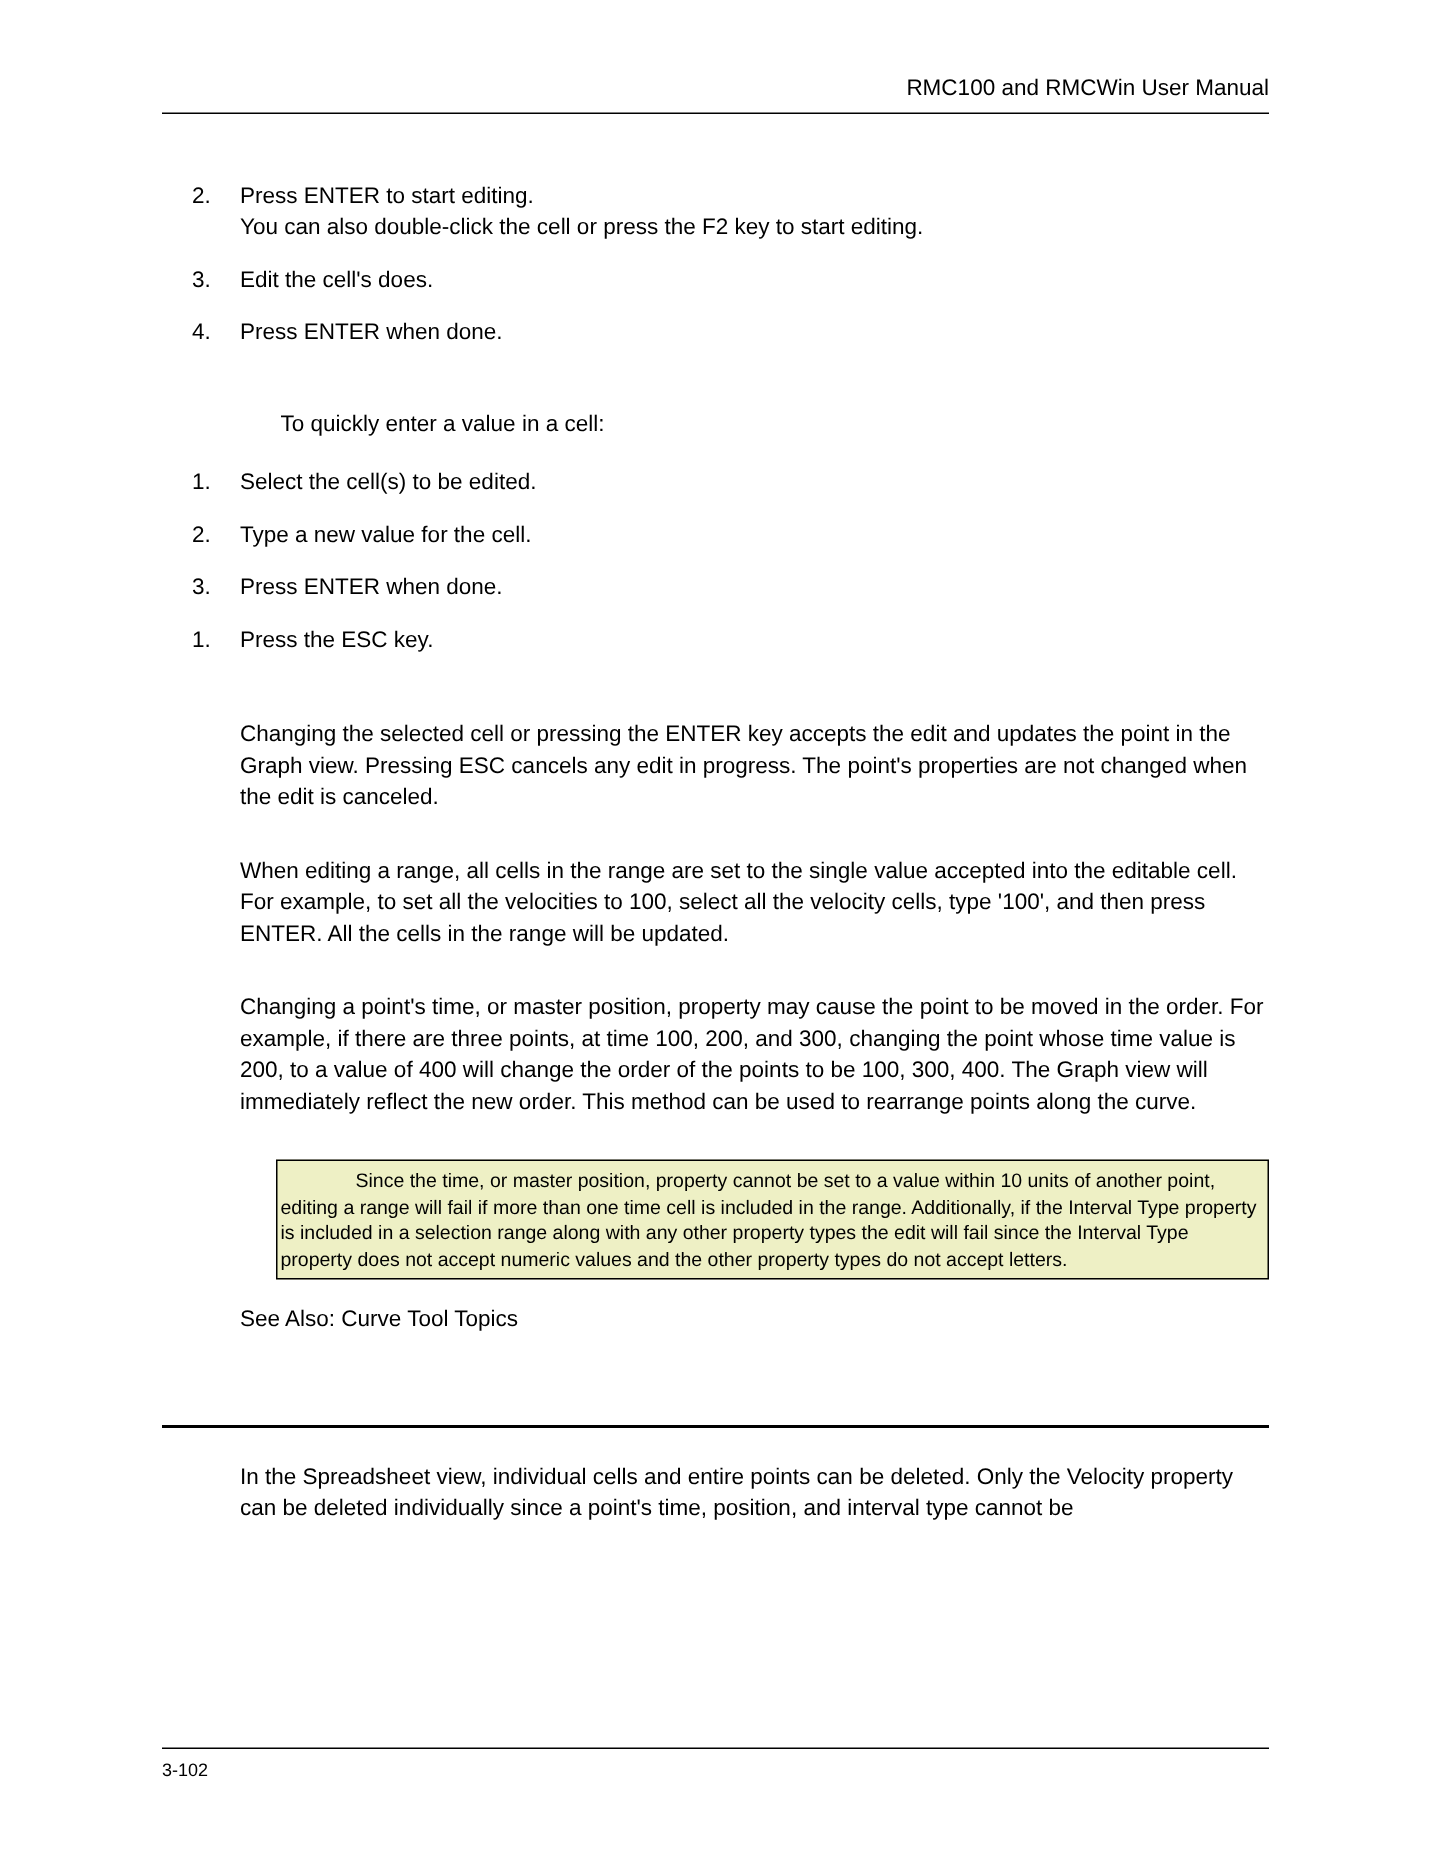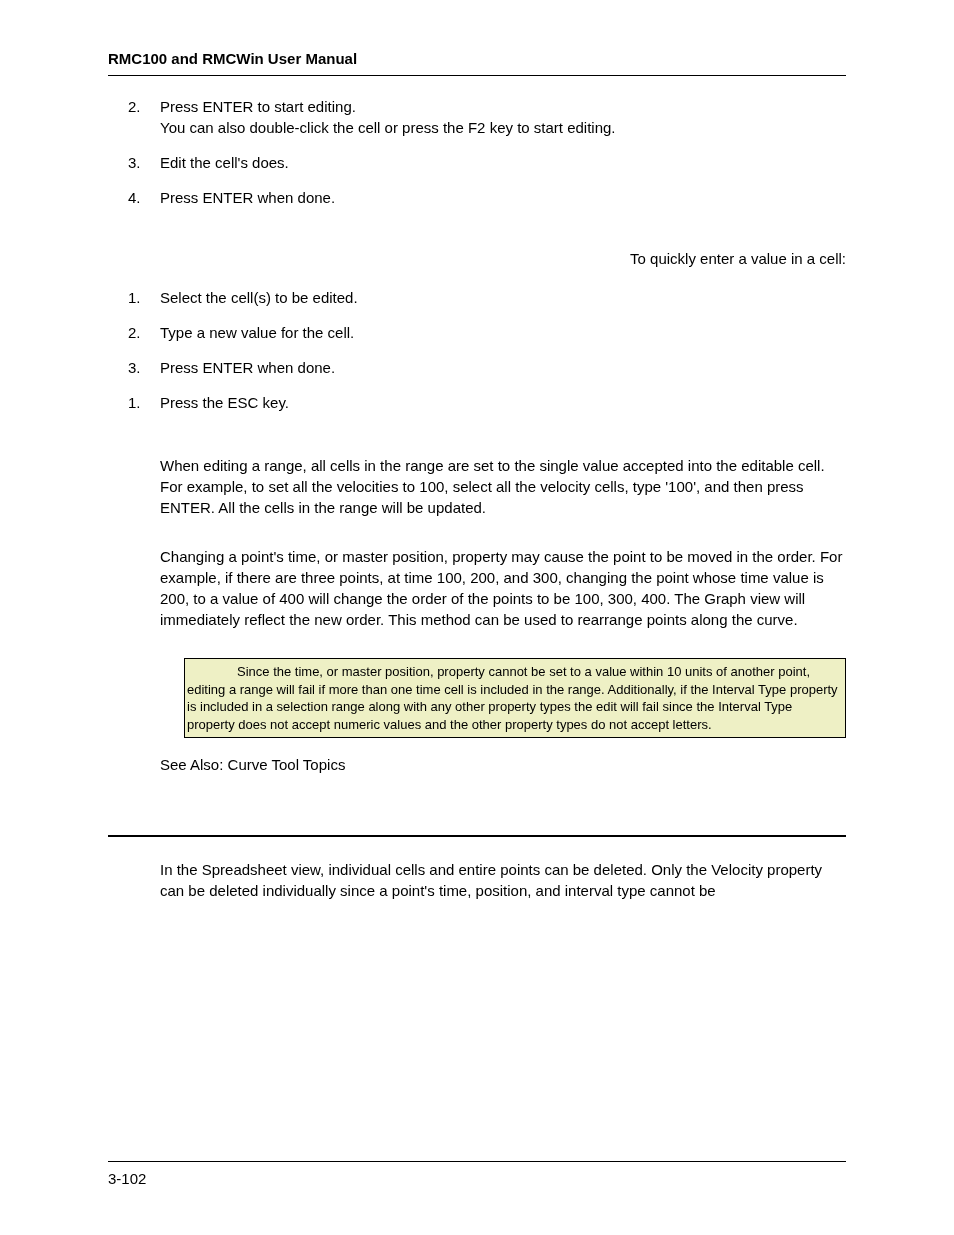--- a/index.html
+++ b/index.html
@@ -12,45 +12,44 @@
     line-height: 1.4;
   }
   .page {
     width: 954px;
     height: 1235px;
     box-sizing: border-box;
     padding: 48px 108px 50px 108px;
     position: relative;
   }
   .header {
+    text-align: right;
     font-size: 15px;
     padding-bottom: 6px;
     border-bottom: 1.5px solid #000;
-    margin-bottom: 20px;
-    font-weight: bold;
+    margin-bottom: 44px;
   }
   .ol-list {
     list-style: none;
     padding: 0;
     margin: 0 0 0 20px;
   }
   .ol-list li {
     display: flex;
     margin-bottom: 14px;
     align-items: flex-start;
   }
   .ol-list .num {
     flex: 0 0 32px;
   }
   .ol-list .txt {
     flex: 1;
   }
   .intro {
-    margin: 40px 0 18px 24px;
-    text-align: right;
+    margin: 40px 0 18px 79px;
   }
   .body-para {
     margin: 0 0 28px 52px;
   }
   .note-box {
     margin: 0 0 16px 76px;
     background: #eef0c5;
     border: 1px solid #000;
     padding: 4px 4px 4px 2px;
     font-size: 13px;
@@ -67,21 +66,21 @@
     border-top: 2px solid #000;
     margin: 60px 0 22px 0;
   }
   .footer {
     position: absolute;
     bottom: 46px;
     left: 108px;
     right: 108px;
     border-top: 1px solid #000;
     padding-top: 6px;
-    font-size: 15px;
+    font-size: 12px;
   }
   .tight {
     margin-bottom: 10px;
   }
 </style>
 </head>
 <body>
 
 <div class="page">
 
@@ -127,20 +126,21 @@
 
   <ul class="ol-list">
     <li>
       <span class="num">1.</span>
       <span class="txt">Press the ESC key.</span>
     </li>
   </ul>
 
   <div style="height:28px"></div>
 
+  <div class="body-para">Changing the selected cell or pressing the ENTER key accepts the edit and updates the point in the Graph view. Pressing ESC cancels any edit in progress. The point's properties are not changed when the edit is canceled.</div>
   <div class="body-para">When editing a range, all cells in the range are set to the single value accepted into the editable cell. For example, to set all the velocities to 100, select all the velocity cells, type '100', and then press ENTER. All the cells in the range will be updated.</div>
   <div class="body-para">Changing a point's time, or master position, property may cause the point to be moved in the order. For example, if there are three points, at time 100, 200, and 300, changing the point whose time value is 200, to a value of 400 will change the order of the points to be 100, 300, 400. The Graph view will immediately reflect the new order. This method can be used to rearrange points along the curve.</div>
 
   <div class="note-box">
     <div class="note-first">Since the time, or master position, property cannot be set to a value within 10 units of another point, editing a range will fail if more than one time cell is included in the range. Additionally, if the Interval Type property is included in a selection range along with any other property types the edit will fail since the Interval Type property does not accept numeric values and the other property types do not accept letters.</div>
   </div>
 
   <div class="see-also">See Also: Curve Tool Topics</div>
 
   <hr class="section-rule">

